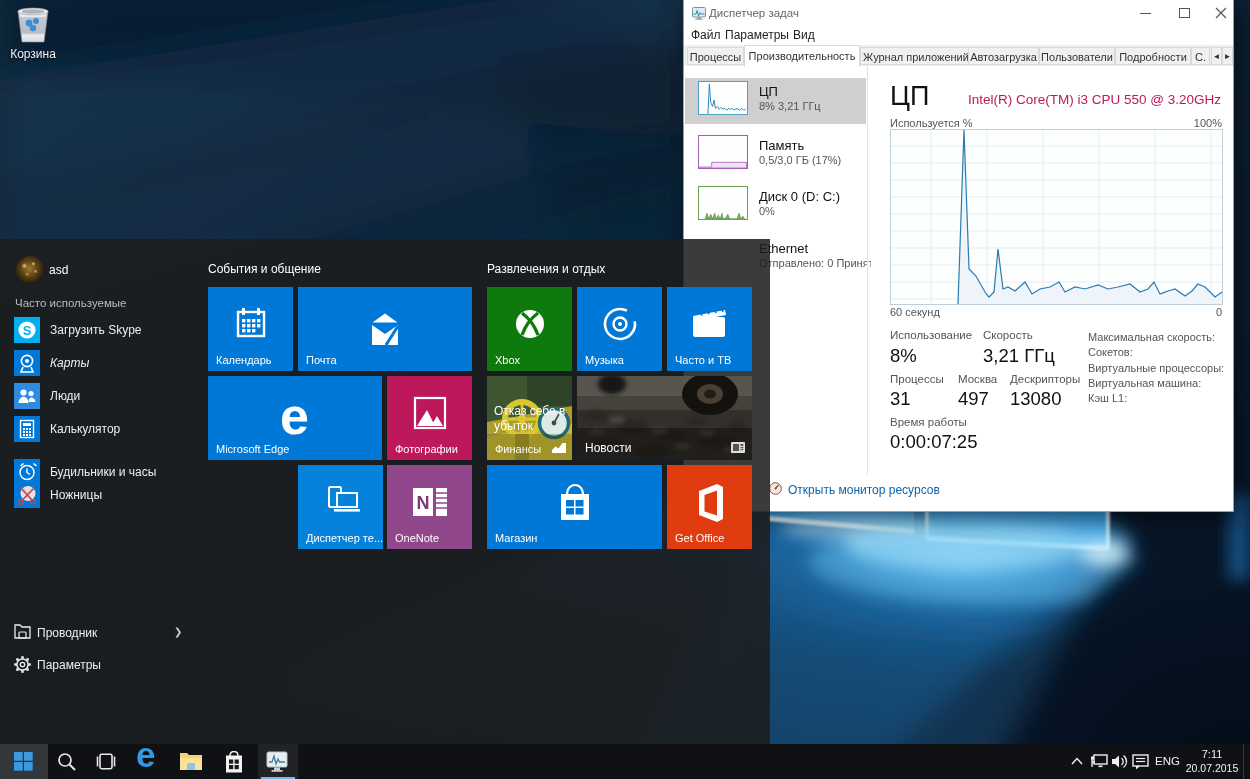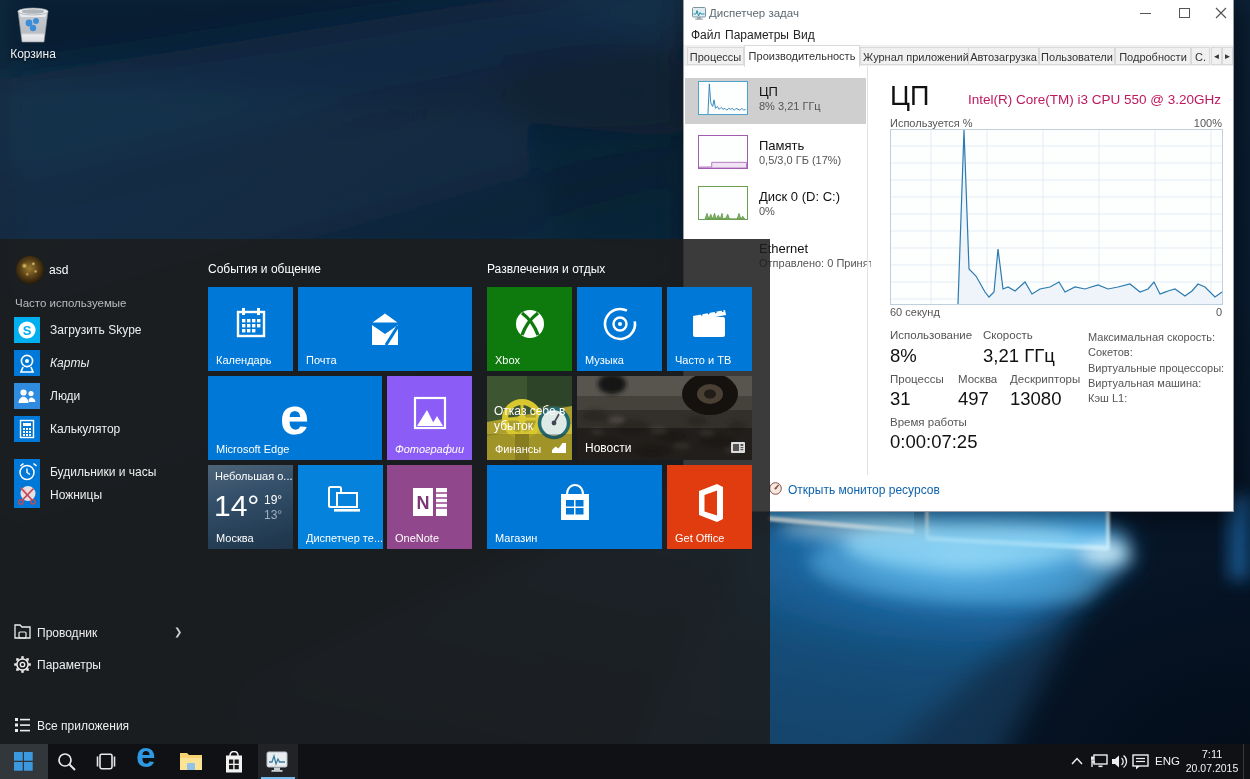--- a/index.html
+++ b/index.html
@@ -375,37 +375,29 @@
       <polygon points="7.5,15.5 20,6.5 32.5,15.5" fill="#fff"></polygon>
       <path d="M7 18 L20 27 L33 18 L33 38 L7 38 Z" fill="#fff"></path>
       <path d="M33 19 L21 38" stroke="#0078d7" stroke-width="3"></path>
     </svg>
     <div class="lbl">Почта</div>
   </div>
   <div class="tile" style="left:208px;top:137px;width:174px;height:84px;background:#0078d7;">
     <div style="position:absolute;left:72px;top:14px;font-size:52px;line-height:52px;color:#fff;font-weight:bold;">e</div>
     <div class="lbl">Microsoft Edge</div>
   </div>
-  <div class="tile" style="left:387px;top:137px;width:85px;height:84px;background:#8b5cf6;font-style:italic;">
+  <div class="tile" style="left:387px;top:137px;width:85px;height:84px;background:#be185d;">
     <svg style="position:absolute;left:24px;top:18px" width="38" height="38" viewBox="0 0 38 38">
       <rect x="4" y="4" width="30" height="30" fill="none" stroke="#fff" stroke-width="2.2"></rect>
       <path d="M6 32 L16 16 L24 32 Z" fill="#fff"></path>
       <path d="M20 32 L26 22 L32 32 Z" fill="#fff"></path>
     </svg>
     <div class="lbl">Фотографии</div>
   </div>
 
-  <div class="tile" style="left:208px;top:226px;width:85px;height:84px;
-       background:linear-gradient(165deg,#4e6578 0%,#35506a 35%,#264158 70%,#1e344a 100%);">
-    <div style="position:absolute;left:7px;top:5px;font-size:11px;color:#fff;">Небольшая о...</div>
-    <div style="position:absolute;left:6px;top:24px;font-size:30px;font-weight:300;color:#fff;">14°</div>
-    <div style="position:absolute;left:56px;top:28px;font-size:12px;color:#fff;">19°</div>
-    <div style="position:absolute;left:56px;top:43px;font-size:12px;color:#9fb0bd;">13°</div>
-    <div class="lbl">Москва</div>
-  </div>
   <div class="tile" style="left:298px;top:226px;width:85px;height:84px;background:#0583dc;">
     <svg style="position:absolute;left:22px;top:20px" width="42" height="36" viewBox="0 0 42 36">
       <rect x="9" y="2" width="12" height="20" rx="1.5" fill="none" stroke="#fff" stroke-width="2"></rect>
       <rect x="17" y="8" width="20" height="14" fill="#0583dc" stroke="#fff" stroke-width="2"></rect>
       <rect x="14" y="24" width="26" height="2.6" fill="#fff"></rect>
     </svg>
     <div class="lbl">Диспетчер те...</div>
   </div>
   <div class="tile" style="left:387px;top:226px;width:85px;height:84px;background:#91478b;">
     <svg style="position:absolute;left:22px;top:19px" width="42" height="40" viewBox="0 0 42 40">
@@ -560,33 +552,20 @@
         <rect x="0.2" y="7.3" width="2.6" height="2.4"></rect>
           <rect x="14.2" y="7.3" width="2.6" height="2.4"></rect>
         <rect x="2.2" y="2.2" width="2.5" height="2.5"></rect>
           <rect x="12.3" y="2.2" width="2.5" height="2.5"></rect>
         <rect x="2.2" y="12.3" width="2.5" height="2.5"></rect>
           <rect x="12.3" y="12.3" width="2.5" height="2.5"></rect>
       </g>
     </svg>
     <div class="bottxt">Параметры</div>
   </div>
-  <div class="botitem" style="top:477px;">
-    <svg style="position:absolute;left:14px;top:1px" width="17" height="16" viewBox="0 0 17 16">
-      <g fill="#eee">
-        <rect x="1" y="1" width="3" height="3"></rect>
-          <rect x="1" y="6.5" width="3" height="3"></rect>
-          <rect x="1" y="12" width="3" height="3"></rect>
-        <rect x="6" y="1.8" width="10" height="1.6"></rect>
-          <rect x="6" y="7.3" width="10" height="1.6"></rect>
-          <rect x="6" y="12.8" width="10" height="1.6"></rect>
-      </g>
-    </svg>
-    <div class="bottxt">Все приложения</div>
-  </div>
 </div>
 <div id="tb" class="abs">
 
   <div style="position:absolute;left:0;top:0;width:48px;height:35px;background:#32373c;"></div>
   <svg style="position:absolute;left:14px;top:8px" width="19" height="19" viewBox="0 0 19 19">
     <g fill="#3b99e0">
       <rect x="0" y="0" width="8.7" height="8.7"></rect>
       <rect x="10" y="0" width="8.7" height="8.7"></rect>
       <rect x="0" y="10" width="8.7" height="8.7"></rect>
       <rect x="10" y="10" width="8.7" height="8.7"></rect>

